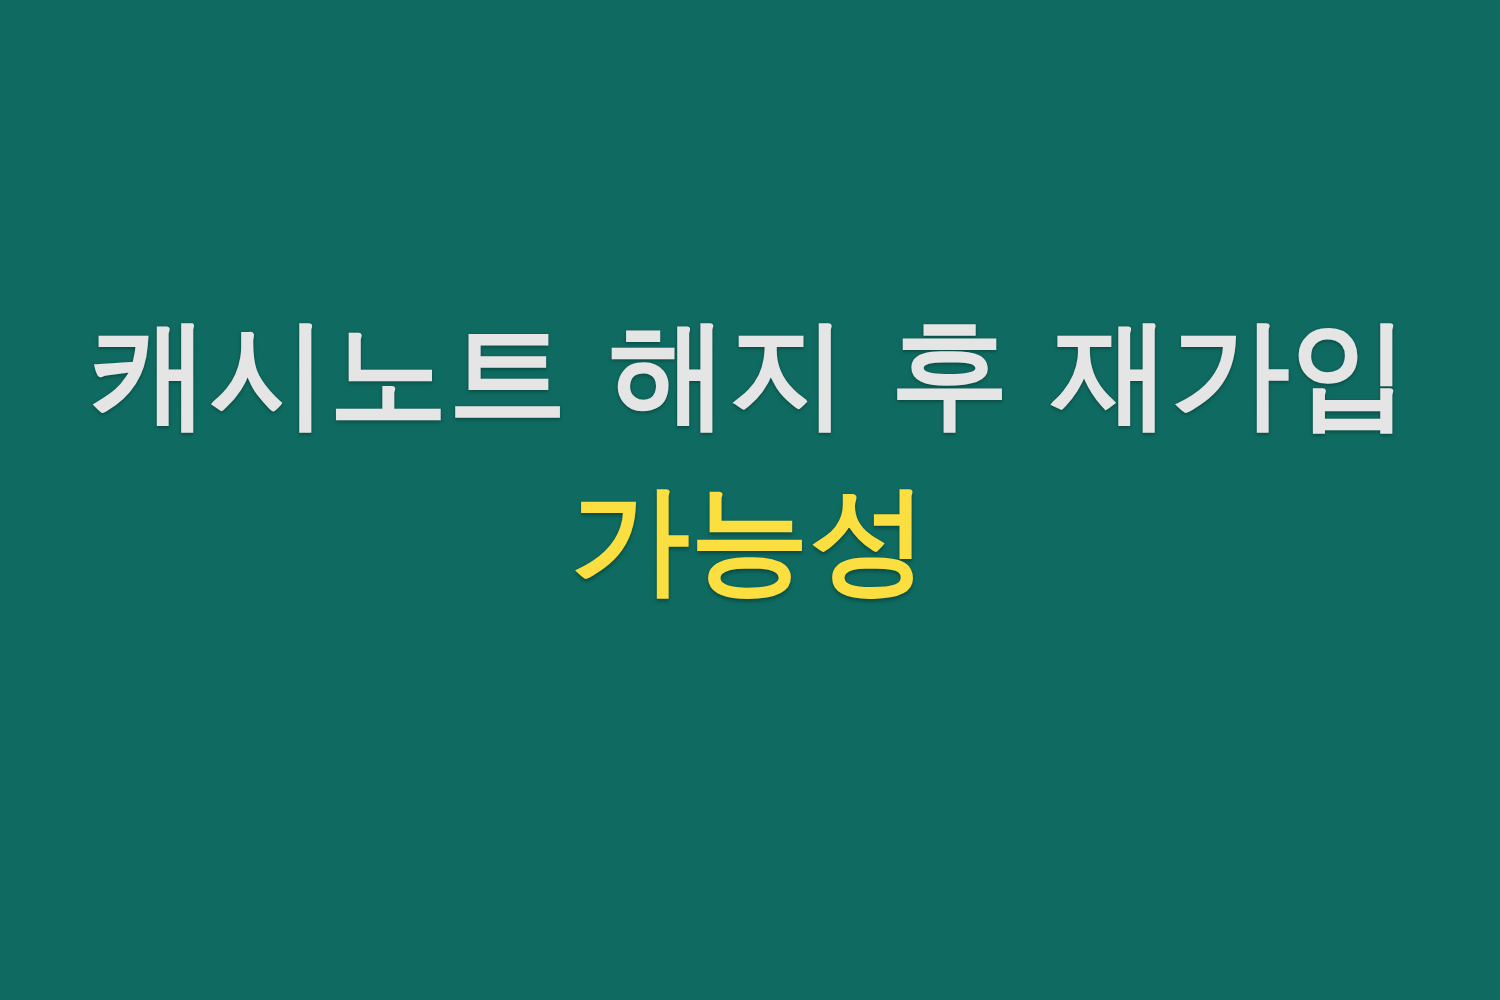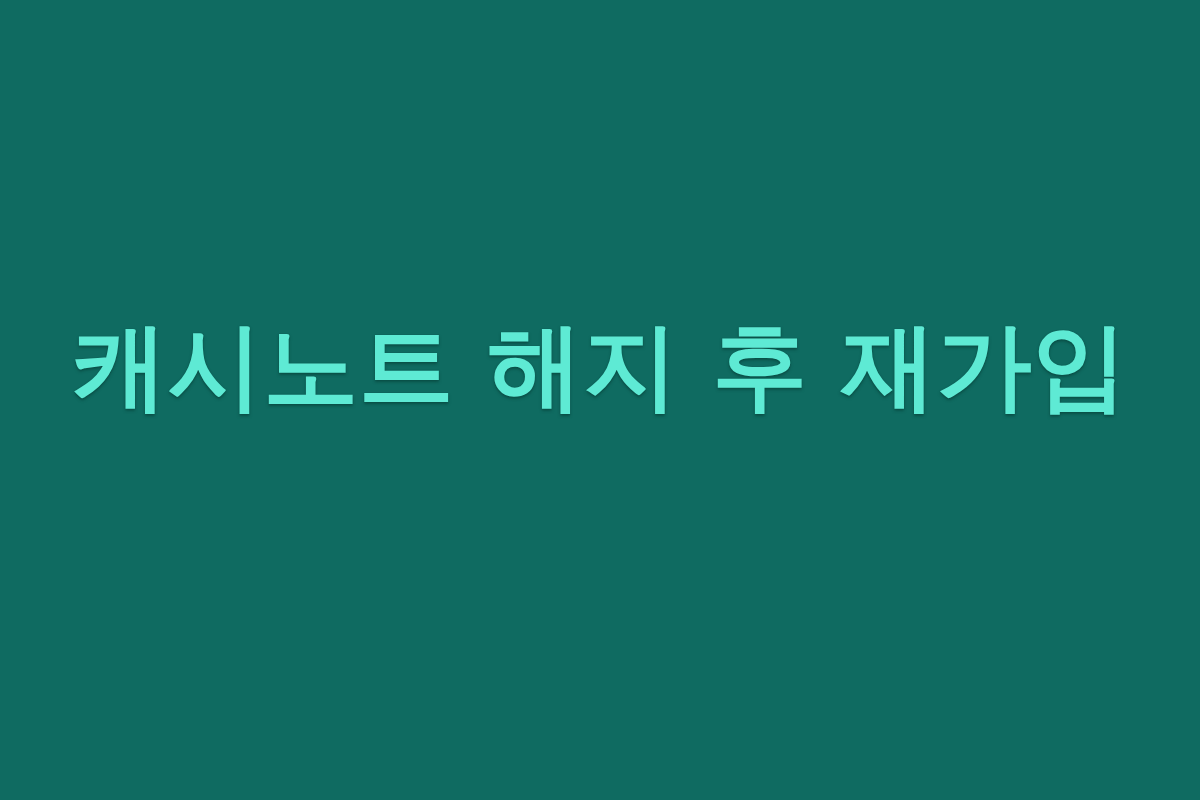--- a/index.html
+++ b/index.html
@@ -61,18 +61,19 @@
     font-size: 95px;
   }
 </style>
 </head>
 <body>
 
 <div id="thumbnail-canvas" style="background-color: rgb(15, 107, 97);">
 
   <div id="headline-block">
 
-    <span class="headline-line line-1" style="color: #5eead4;">캐시노트 해지 후 재가입</span>
+    <span class="headline-line line-1" style="color: #e5e5e5;">캐시노트 해지 후 재가입</span>
 
+    <span class="headline-line line-2" style="color: rgb(251, 222, 63);">가능성</span>
 
   </div>
 
 </div>
 
 </body></html>

